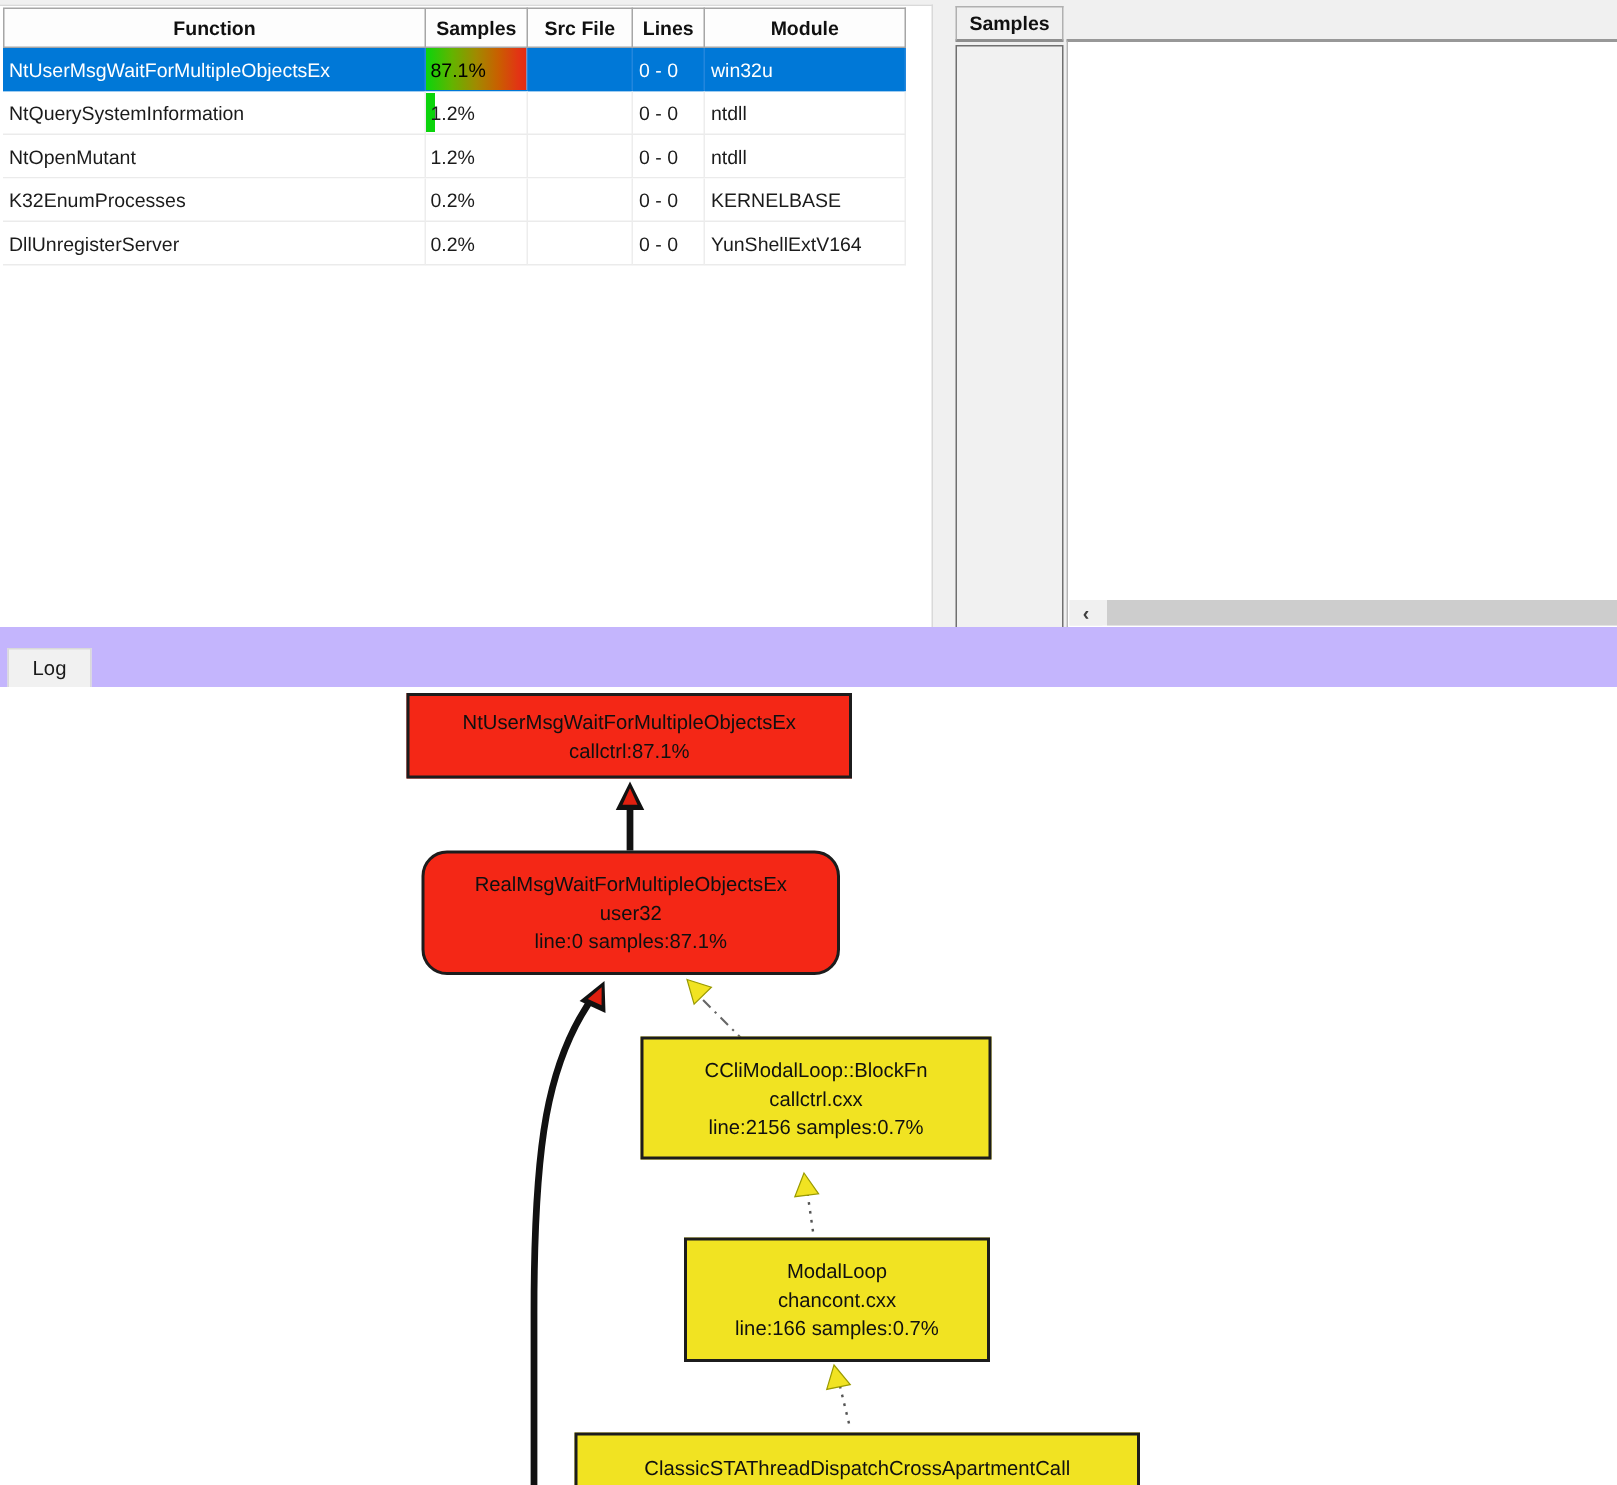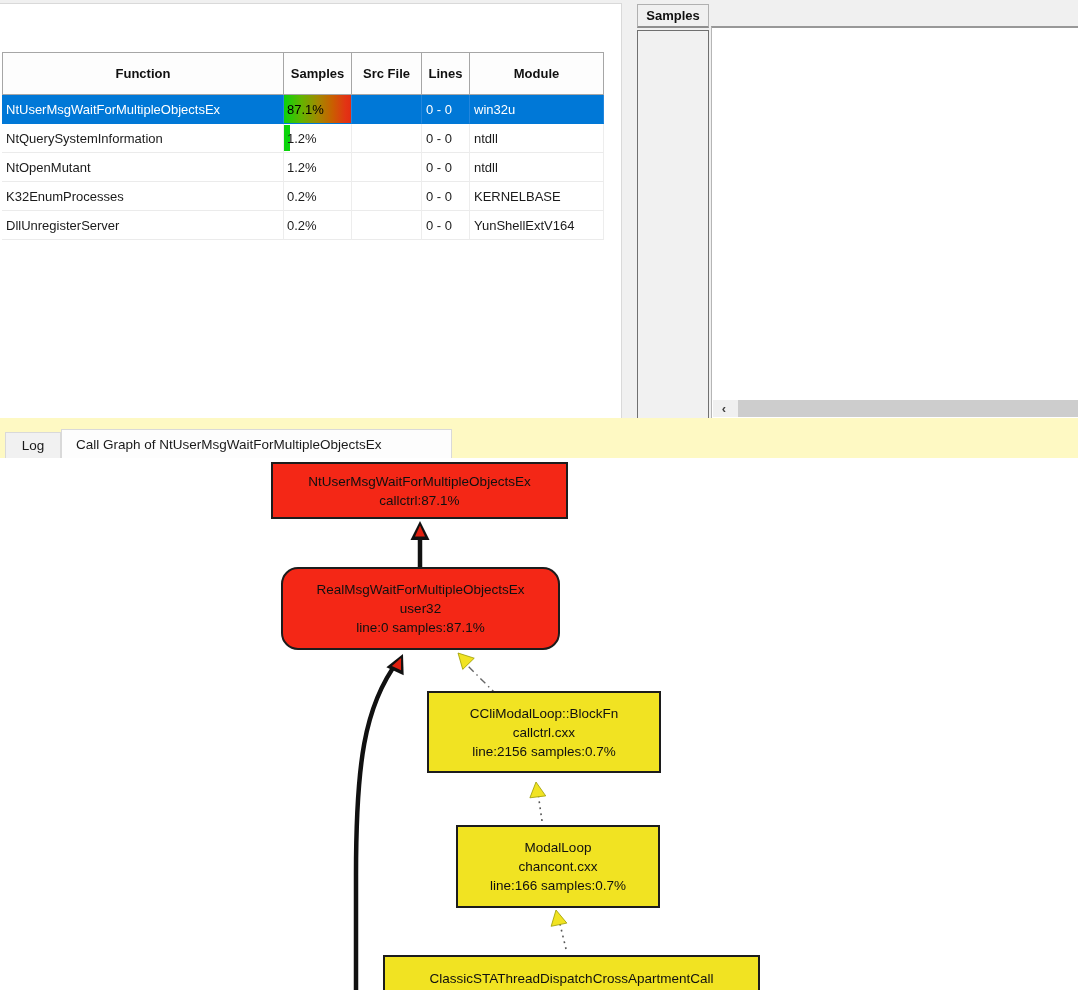--- a/index.html
+++ b/index.html
@@ -10,23 +10,23 @@
     -webkit-font-smoothing:antialiased;
   }
 
   
   .top-section { position:absolute; left:0; top:0; width:1078px; height:418px; background:#f0f0f0; }
 
   .table-ctl { position:absolute; left:0; top:3px; width:622px; height:415px; background:#ffffff;
                border-top:1px solid #d9d9d9; border-right:1px solid #d9d9d9; }
   .func-grid { position:absolute; left:2px; top:1px;
                display:grid; grid-template-columns:282px 68px 70px 48px 134px; }
-  .hcell { height:43px; background:#fdfdfd; font-weight:bold; font-size:13px; color:#101010;
+  .hcell { height:27px; background:#fdfdfd; font-weight:bold; font-size:13px; color:#101010;
            display:flex; align-items:center; justify-content:center;
-           border-top:1px solid #a6a6a6; border-bottom:1px solid #a6a6a6; border-right:1px solid #a6a6a6;margin-top:47px; }
+           border-top:1px solid #a6a6a6; border-bottom:1px solid #a6a6a6; border-right:1px solid #a6a6a6; }
   .hcell:first-child { border-left:1px solid #a6a6a6; }
   .trow { display:contents; }
   .cell { height:29px; font-size:13px; color:#1b1b1b; background:#ffffff;
           display:flex; align-items:center; padding:0 4px; position:relative;
           border-right:1px solid #ededed; border-bottom:1px solid #ebebeb; white-space:nowrap; overflow:hidden; }
   .cell span { position:relative; z-index:2; }
   .trow.selected .cell { background:#0078d7; color:#ffffff; border-right-color:#2286dd; border-bottom-color:#0078d7; }
   .cell.samples { padding-left:3px; }
   .trow.selected .cell.samples.gradbar {
     background:linear-gradient(90deg,#0bd40b 0%,#63b400 26%,#a18a00 50%,#c95f00 72%,#e23414 92%,#e22c12 100%);
@@ -46,21 +46,21 @@
   .samples-view { position:absolute; left:711px; top:26px; width:367px; height:393px;
     background:#ffffff; border-top:2px solid #989898; border-left:1px solid #b5b5b5; }
   .hscroll { position:absolute; left:1px; right:0; bottom:2px; height:17px; background:#f0f0f0;
     display:flex; align-items:stretch; }
   .scroll-btn { width:22px; display:flex; align-items:center; justify-content:center;
     color:#404040; font-size:13px; font-weight:bold; background:#f0f0f0; cursor:default; }
   .scroll-gap { width:3px; }
   .scroll-thumb { flex:1; background:#cdcdcd; }
 
   
-  .bottom-section { position:absolute; left:0; top:418px; width:1078px; height:572px; background:#fef9c3; }
+  .bottom-section { position:absolute; left:0; top:418px; width:1078px; height:572px; background:#c4b5fd; }
   .tab { position:absolute; font-size:13.5px; color:#1a1a1a; display:flex; align-items:center;
          border:1px solid #d9d9d9; border-bottom:none; white-space:nowrap; }
   .tab.inactive { left:5px; top:14px; width:56px; height:26px; background:#f1f1f1; justify-content:center; }
   .tab.active { left:61px; top:11px; width:391px; height:29px; background:#fdfdfd; padding-left:14px; }
 
   .graph-canvas { position:absolute; left:0; top:40px; width:1078px; height:532px; background:#ffffff; overflow:hidden; }
   .graph-canvas svg { position:absolute; left:0; top:0; }
   .graph-node { position:absolute; border:2px solid #1c1c1c; color:#101010;
     display:flex; flex-direction:column; align-items:center; justify-content:center;
     font-size:13.5px; line-height:19px; text-align:center; white-space:nowrap; z-index:3; }
@@ -136,21 +136,20 @@
       <div class="hscroll">
         <div class="scroll-btn">‹</div>
         <div class="scroll-gap"></div>
         <div class="scroll-thumb"></div>
       </div>
     </div>
   </div>
 
   <div class="bottom-section">
     <div class="tab inactive">Log</div>
-    <div class="tab active">Call Graph of NtUserMsgWaitForMultipleObjectsEx</div>
 
     <div class="graph-canvas">
       <svg id="edges-svg" width="1078" height="532" viewBox="0 458 1078 532">
           <path d="M420,567 L420,538" fill="none" stroke="#111111" stroke-width="4.5"></path>
           <polygon points="420,521 429.5,540 410.5,540" fill="#111111"></polygon>
           <polygon points="420,525.5 425,536.5 415,536.5" fill="#e02010"></polygon>
           <path d="M356,991 L356,875 C356,765 364,706 398,661" fill="none" stroke="#111111" stroke-width="4.5"></path>
           <polygon points="403,654 403.66499999999996,675.28 386.375,667.3" fill="#111111"></polygon>
           <polygon points="401.11,658.095 401.04,670.205 391.94,666.005" fill="#e02010"></polygon>
           <path d="M497,695 L466,664" fill="none" stroke="#666" stroke-width="1.4" stroke-dasharray="7 4 1.5 4"></path>

